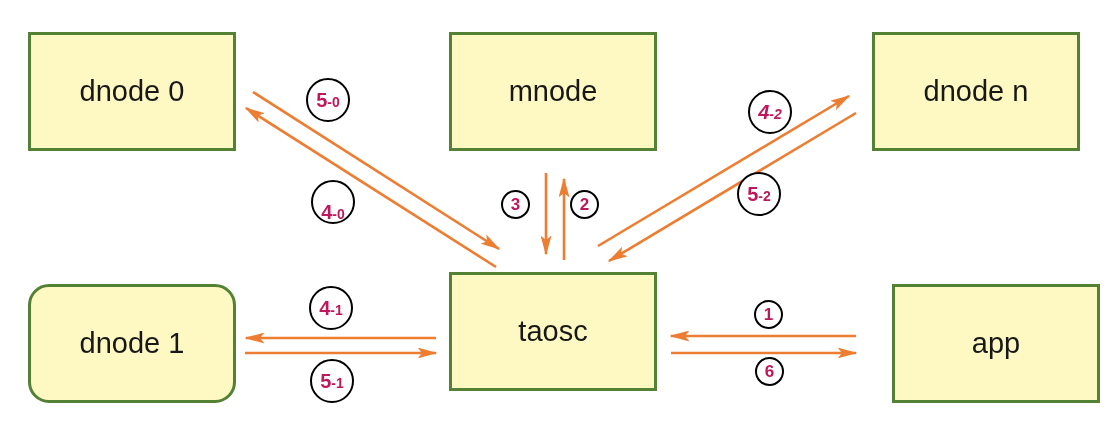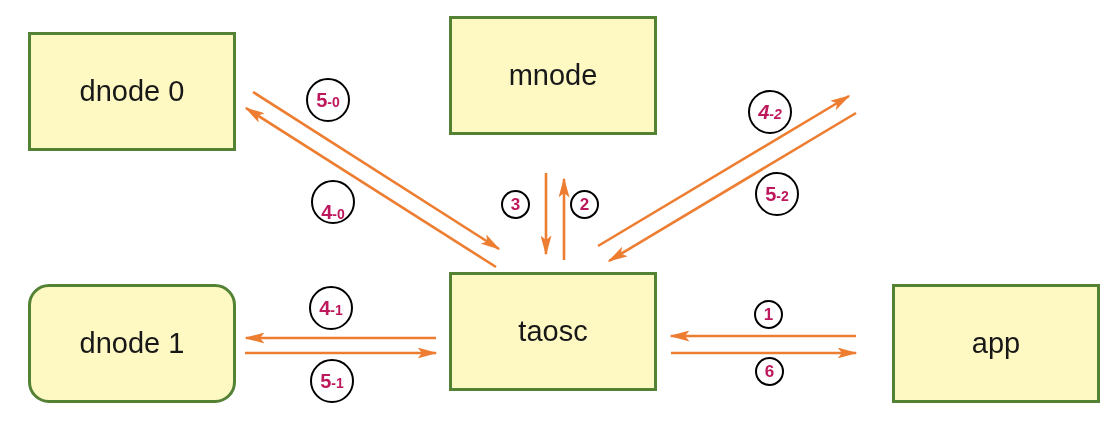--- a/index.html
+++ b/index.html
@@ -65,32 +65,32 @@
   }
   .badge.small {
     width: 29px;
     height: 29px;
     border: 2.7px solid #000000;
     font-size: 17px;
     font-weight: 700;
   }
   
   .pos-dnode0 { left: 28px;  top: 32px;  }
-  .pos-mnode  { left: 449px; top: 16px;  }
+  .pos-mnode  { left: 449px; top: 32px;  }
   .pos-dnoden { left: 872px; top: 32px;  }
   .pos-dnode1 { left: 28px;  top: 284px; border-radius: 21px; }
   .pos-taosc  { left: 449px; top: 272px; }
   .pos-app    { left: 892px; top: 284px; }
   
   .pos-b50 { left: 306px; top: 78px;  }
   .pos-b40 { left: 311px; top: 180px; align-items: flex-end; }
   .pos-b3  { left: 501px; top: 190px; }
   .pos-b2  { left: 570px; top: 190px; }
   .pos-b42 { left: 748px; top: 90px; font-style: italic;  }
-  .pos-b52 { left: 755px; top: 172px; }
+  .pos-b52 { left: 737px; top: 172px; }
   .pos-b41 { left: 309px; top: 286px; }
   .pos-b51 { left: 310px; top: 359px; }
   .pos-b1  { left: 754px; top: 300px; }
   .pos-b6  { left: 755px; top: 357px; }
 </style>
 </head>
 <body>
 
 <div class="canvas">
 
@@ -115,20 +115,23 @@
 
     <line x1="856" y1="336" x2="671" y2="336" stroke="#ed7d31" stroke-width="2.6" marker-end="url(#ah)"></line>
     <line x1="671" y1="353" x2="856" y2="353" stroke="#ed7d31" stroke-width="2.6" marker-end="url(#ah)"></line>
   </svg>
 
   <div class="node pos-dnode0">
     <span>dnode 0</span>
   </div>
   <div class="node pos-mnode">
     <span>mnode</span>
+  </div>
+  <div class="node pos-dnoden">
+    <span>dnode n</span>
   </div>
   <div class="node pos-dnode1">
     <span>dnode 1</span>
   </div>
   <div class="node pos-taosc">
     <span>taosc</span>
   </div>
   <div class="node pos-app">
     <span>app</span>
   </div>

